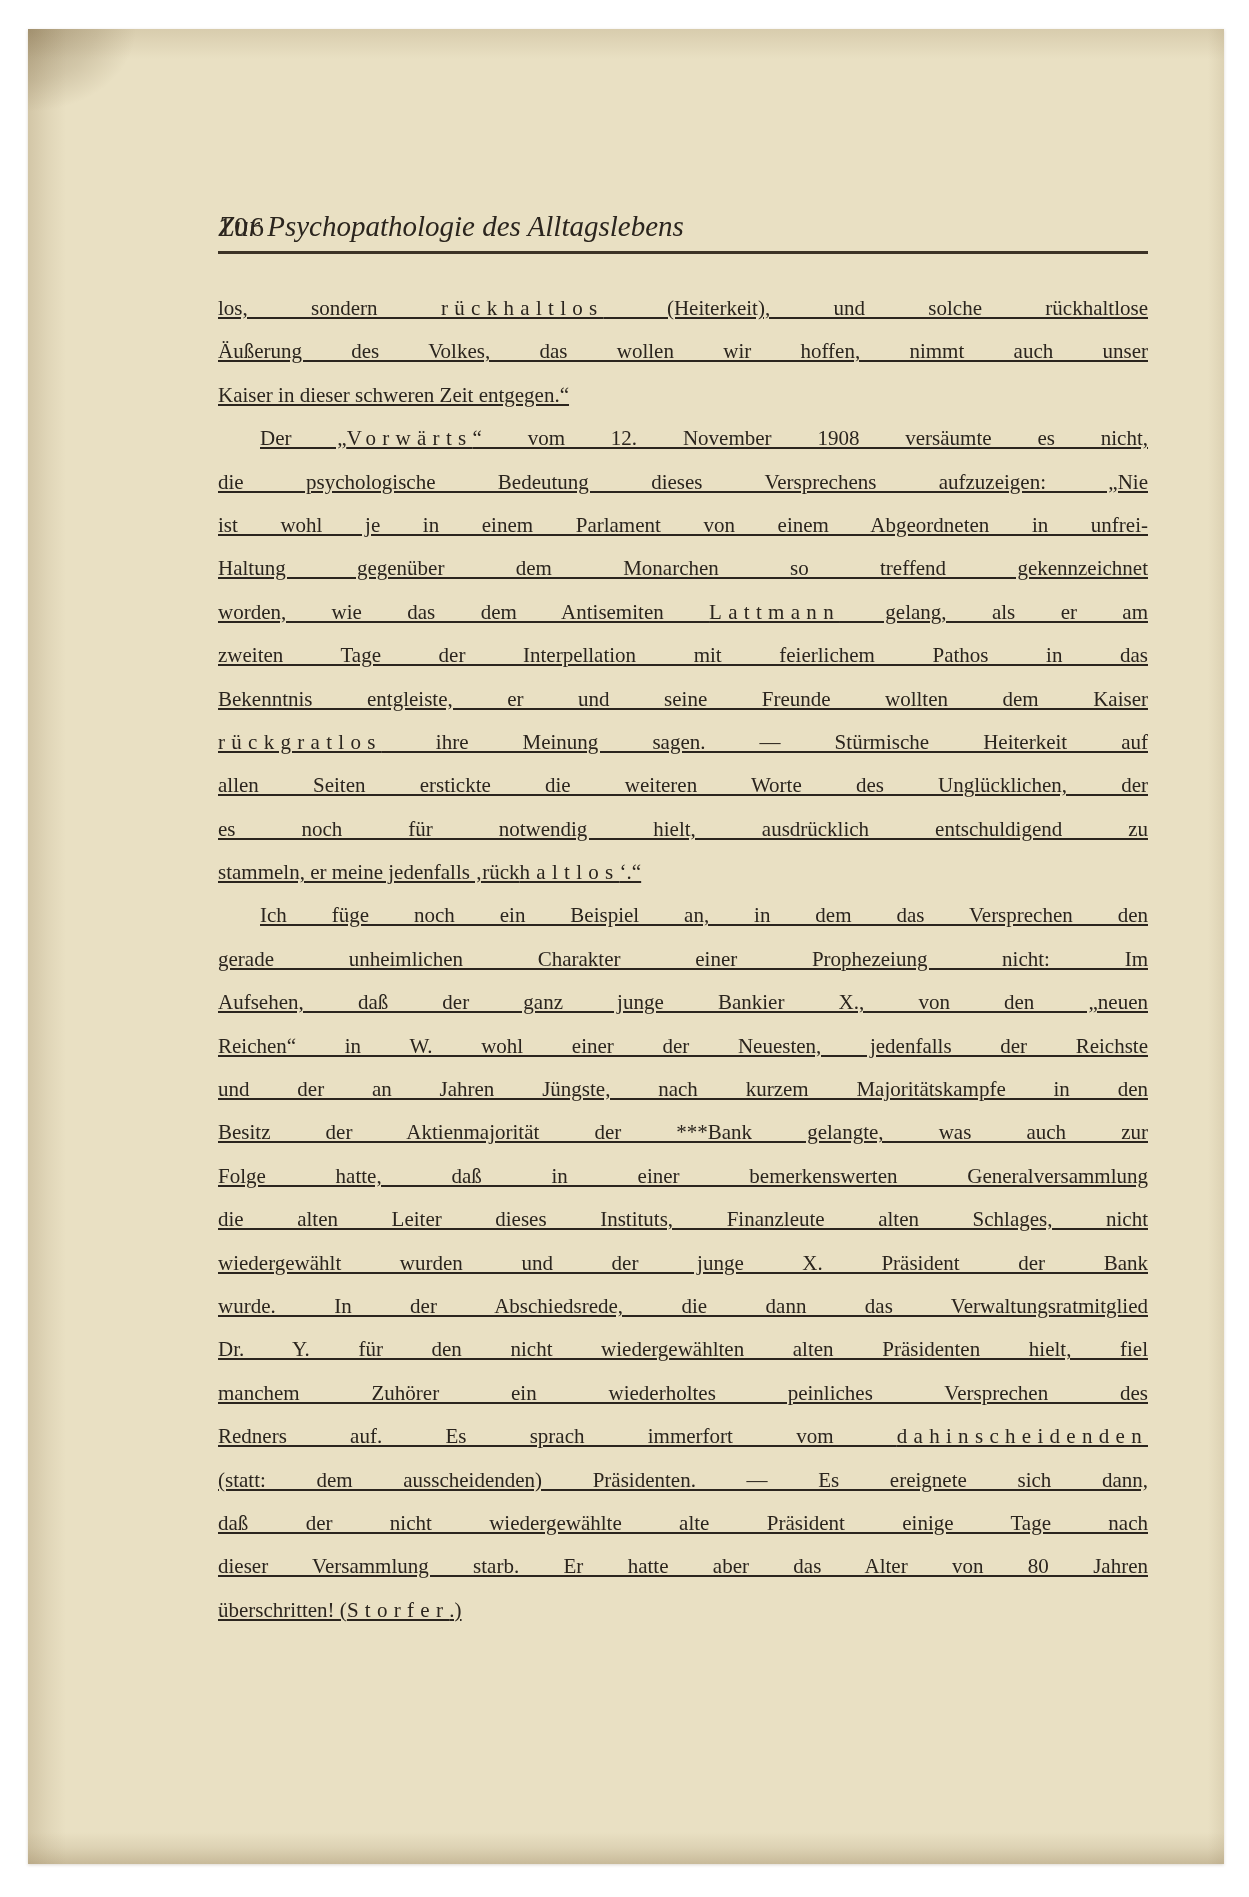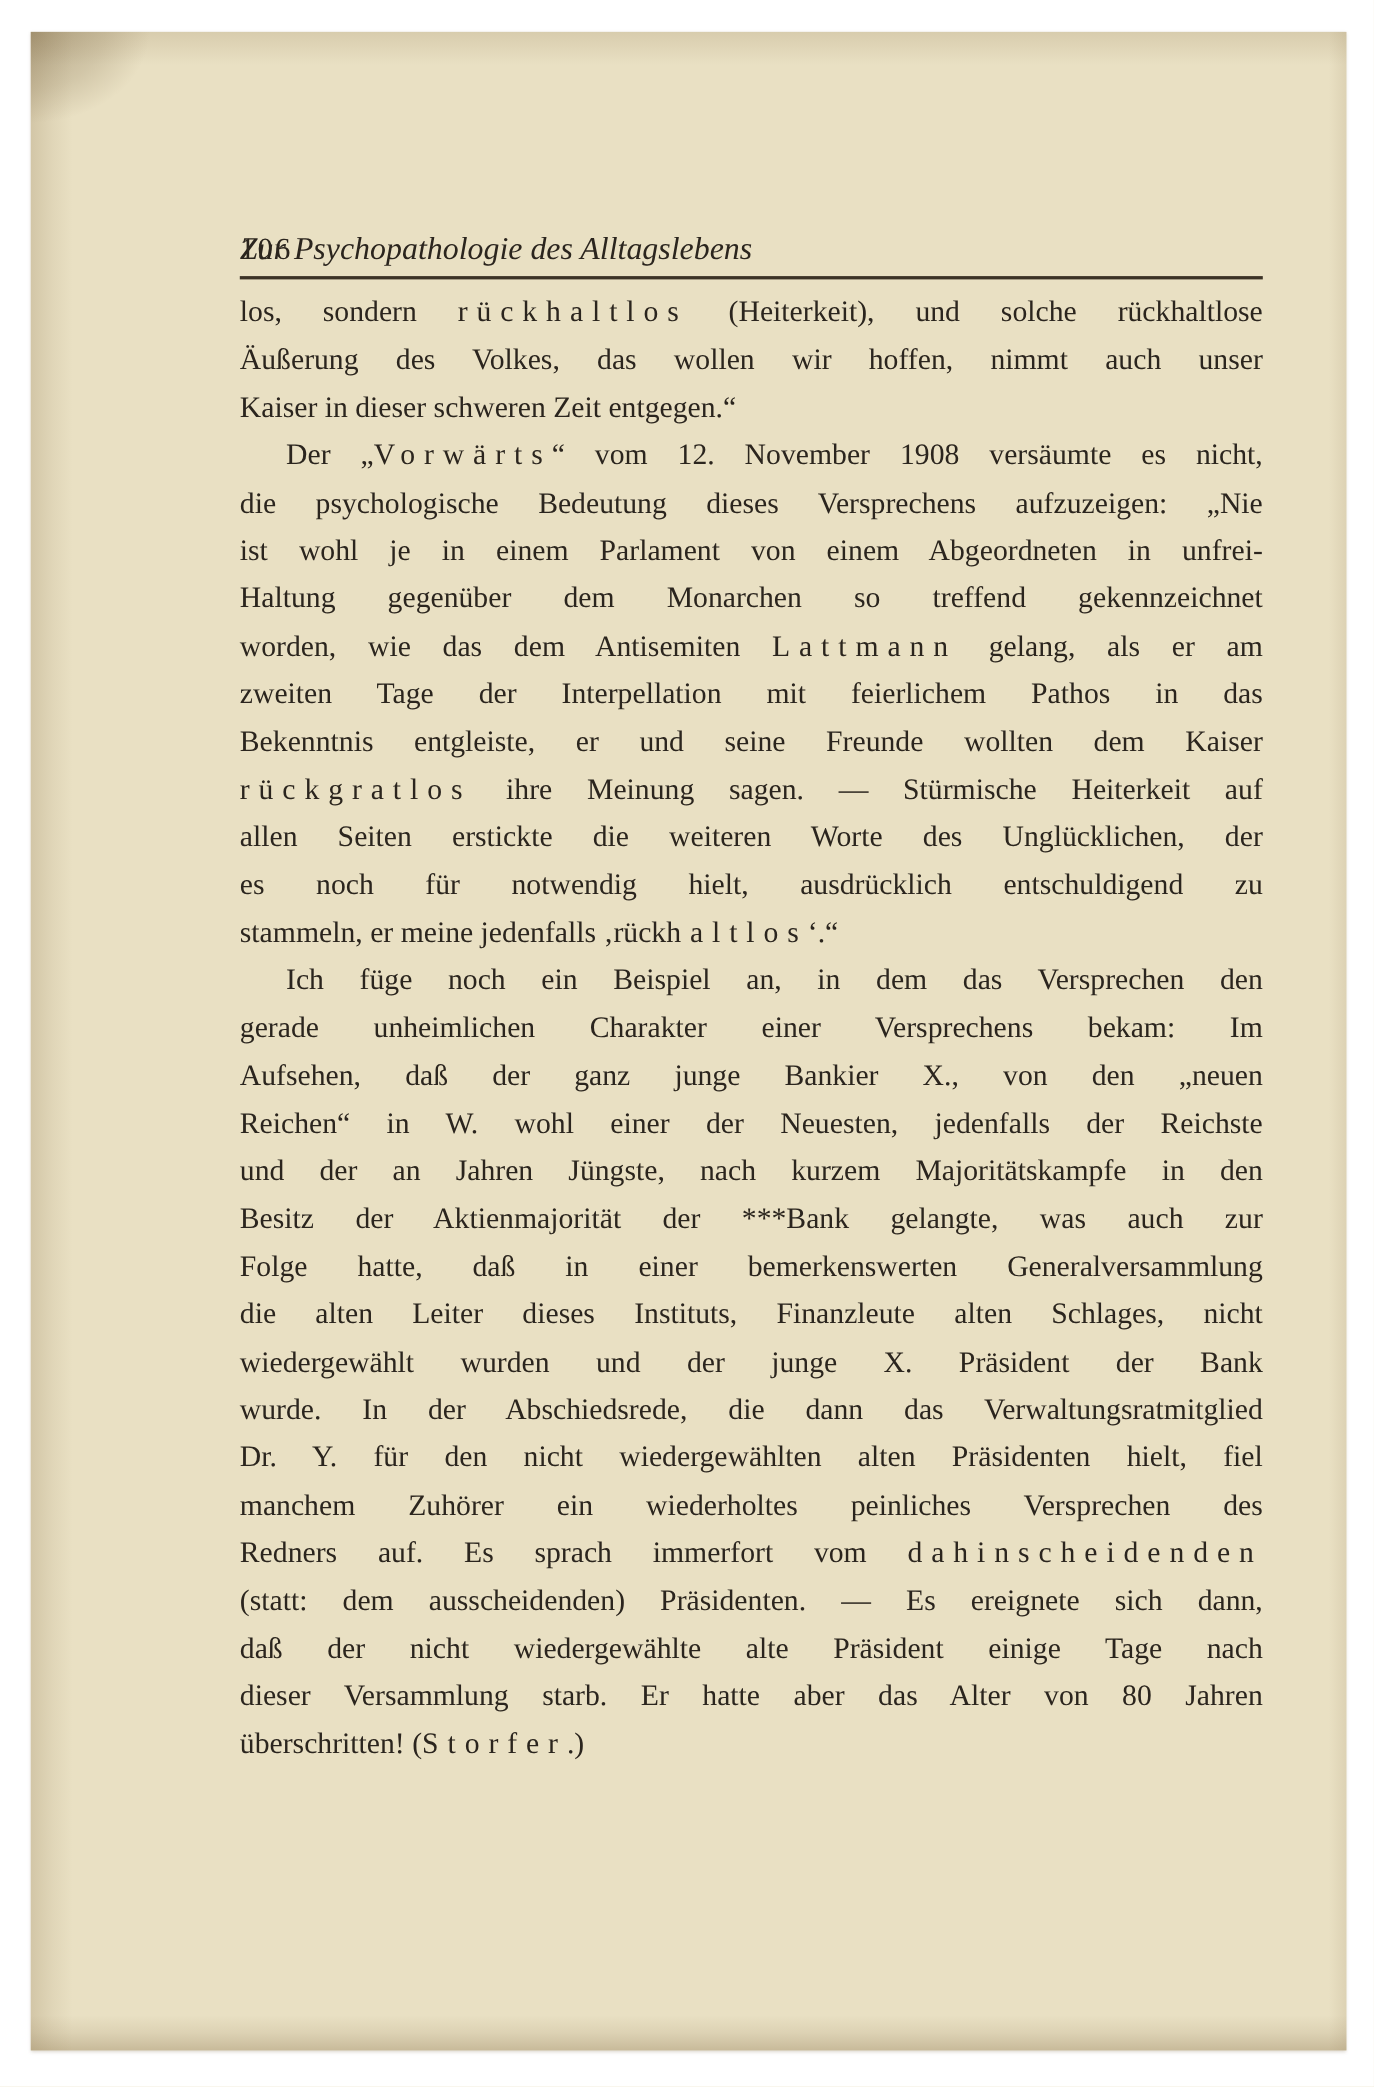--- a/index.html
+++ b/index.html
@@ -52,22 +52,23 @@
     padding-top: 1px;
   }
   .head-rule {
     border: 0;
     border-top: 3px solid #2c2419;
     margin: 0;
     width: 100%;
     opacity: 0.92;
   }
   .body-text {
-    margin-top: 8px;
-    font-size: 27px;
+    margin-top: 33px;
+    font-size: 21px;
+    text-decoration: underline;
   }
   .line {
     height: 43.4px;
     line-height: 43.4px;
     text-align: justify;
     text-align-last: justify;
     text-justify: inter-word;
   }
   .line.end { text-align-last: left; }
   .line.indent { padding-left: 42px; }
@@ -92,21 +93,21 @@
         <div class="line"><span>ist wohl je in einem Parlament von einem Abgeordneten in unfrei-</span></div>
         <div class="line"><span>Haltung gegenüber dem Monarchen so treffend gekennzeichnet</span></div>
         <div class="line"><span>worden, wie das dem Antisemiten </span><span class="gesperrt">Lattmann</span><span> gelang, als er am</span></div>
         <div class="line"><span>zweiten Tage der Interpellation mit feierlichem Pathos in das</span></div>
         <div class="line"><span>Bekenntnis entgleiste, er und seine Freunde wollten dem Kaiser</span></div>
         <div class="line"><span class="gesperrt">rückgratlos</span><span> ihre Meinung sagen. — Stürmische Heiterkeit auf</span></div>
         <div class="line"><span>allen Seiten erstickte die weiteren Worte des Unglücklichen, der</span></div>
         <div class="line"><span>es noch für notwendig hielt, ausdrücklich entschuldigend zu</span></div>
         <div class="line end"><span>stammeln, er meine jedenfalls ‚rück</span><span class="gesperrt">haltlos</span><span>‘.“</span></div>
         <div class="line indent"><span>Ich füge noch ein Beispiel an, in dem das Versprechen den</span></div>
-        <div class="line"><span>gerade unheimlichen Charakter einer Versprechens bekam: Im</span></div>
+        <div class="line"><span>gerade unheimlichen Charakter einer Prophezeiung nicht: Im</span></div>
         <div class="line"><span>Aufsehen, daß der ganz junge Bankier X., von den „neuen</span></div>
         <div class="line"><span>Reichen“ in W. wohl einer der Neuesten, jedenfalls der Reichste</span></div>
         <div class="line"><span>und der an Jahren Jüngste, nach kurzem Majoritätskampfe in den</span></div>
         <div class="line"><span>Besitz der Aktienmajorität der ***Bank gelangte, was auch zur</span></div>
         <div class="line"><span>Folge hatte, daß in einer bemerkenswerten Generalversammlung</span></div>
         <div class="line"><span>die alten Leiter dieses Instituts, Finanzleute alten Schlages, nicht</span></div>
         <div class="line"><span>wiedergewählt wurden und der junge X. Präsident der Bank</span></div>
         <div class="line"><span>wurde. In der Abschiedsrede, die dann das Verwaltungsratmitglied</span></div>
         <div class="line"><span>Dr. Y. für den nicht wiedergewählten alten Präsidenten hielt, fiel</span></div>
         <div class="line"><span>manchem Zuhörer ein wiederholtes peinliches Versprechen des</span></div>

